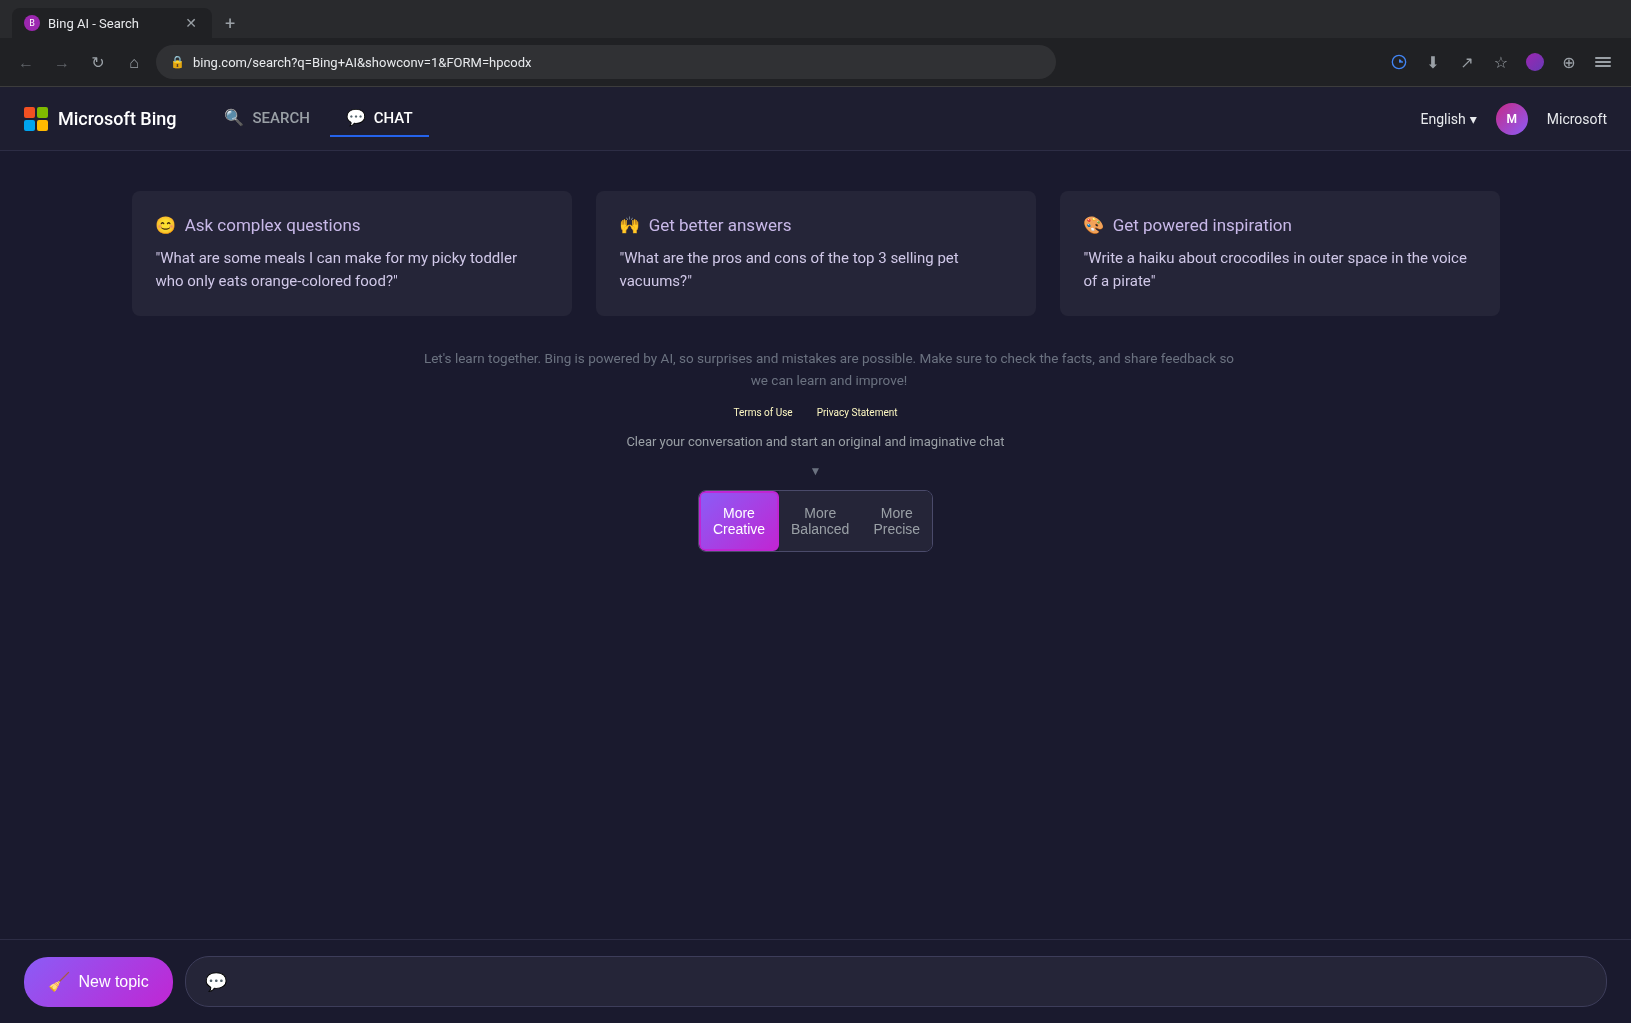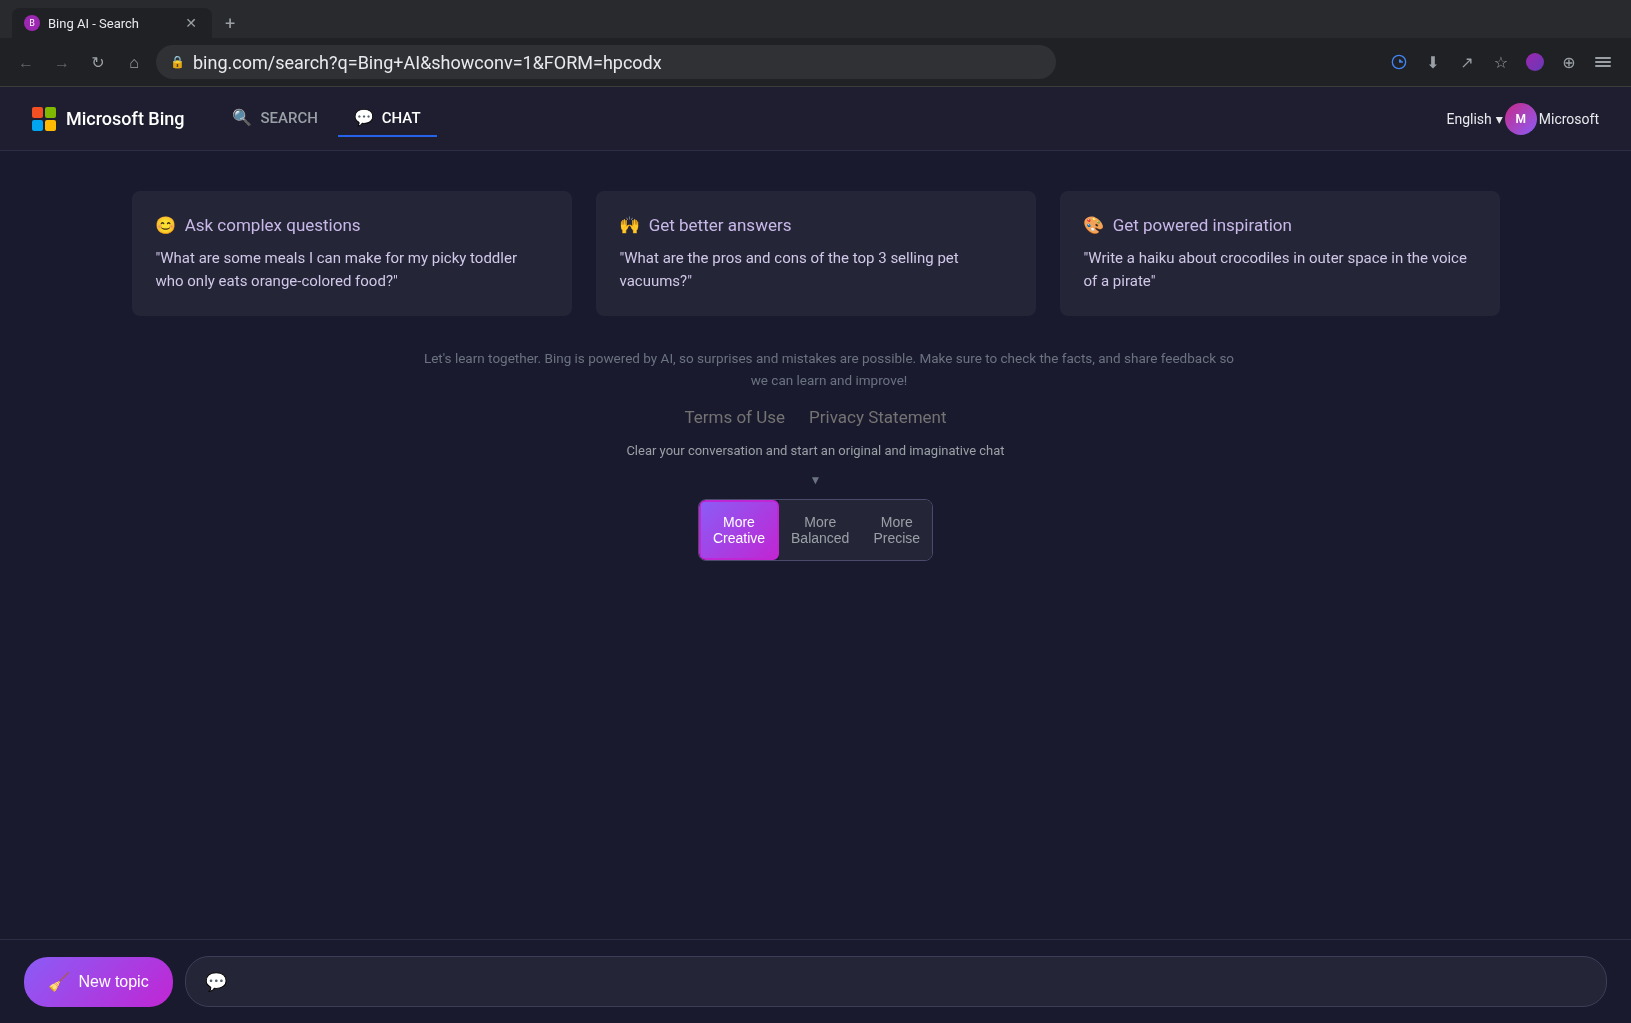--- a/index.html
+++ b/index.html
@@ -111,21 +111,21 @@
       max-width: 900px;
     }
 
     .url-lock {
       color: #9aa0a6;
       font-size: 12px;
     }
 
     .url-text {
       color: #e8eaed;
-      font-size: 18px;
+      font-size: 13px;
     }
 
     .toolbar-right {
       display: flex;
       align-items: center;
       gap: 2px;
       margin-left: auto;
     }
 
     .toolbar-icon {
@@ -145,21 +145,21 @@
       background: #1a1a2e;
       min-height: 937px;
       display: flex;
       flex-direction: column;
     }
 
     
     .bing-header {
       display: flex;
       align-items: center;
-      padding: 0 32px;
+      padding: 0 24px;
       height: 64px;
       background: #1e1e30;
       border-bottom: 1px solid #2d2d45;
     }
 
     .bing-logo {
       display: flex;
       align-items: center;
       gap: 10px;
       font-size: 18px;
@@ -206,21 +206,21 @@
     }
 
     .nav-tab-icon {
       font-size: 16px;
     }
 
     .header-right {
       margin-left: auto;
       display: flex;
       align-items: center;
-      gap: 2px;
+      gap: 19px;
     }
 
     .lang-selector {
       display: flex;
       align-items: center;
       gap: 4px;
       color: #e8eaed;
       font-size: 14px;
       cursor: pointer;
     }
@@ -301,22 +301,22 @@
     }
 
     .disclaimer-links {
       display: flex;
       justify-content: center;
       gap: 24px;
       margin-bottom: 16px;
     }
 
     .disclaimer-link {
-      color: #737373;
-      font-size: 17px;
+      color: #fef9c3;
+      font-size: 10px;
       text-decoration: none;
       cursor: pointer;
     }
 
     .conversation-hint {
       text-align: center;
       color: #9aa0a6;
       font-size: 13px;
       margin-bottom: 15px;
       max-width: 400px;

